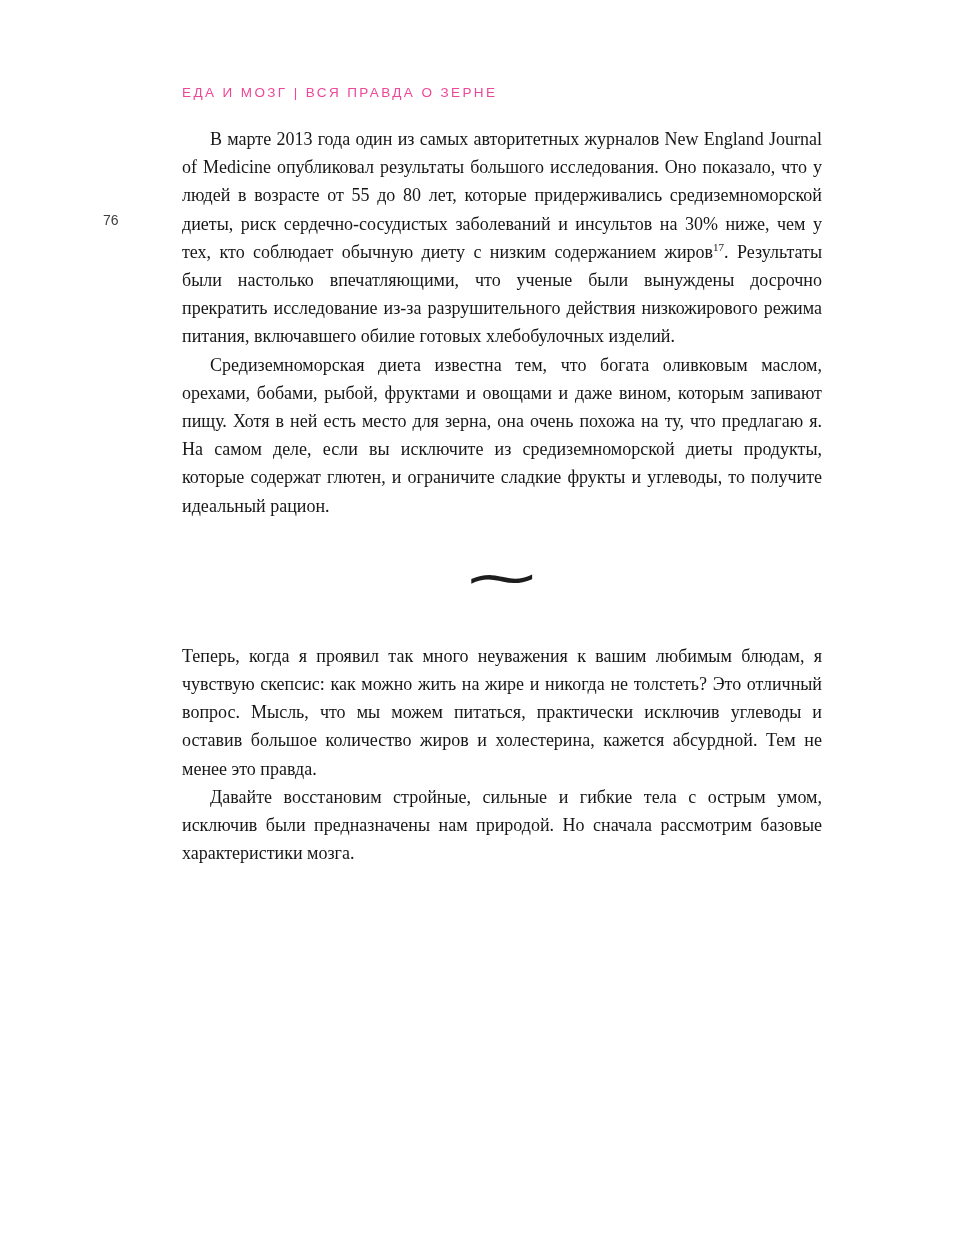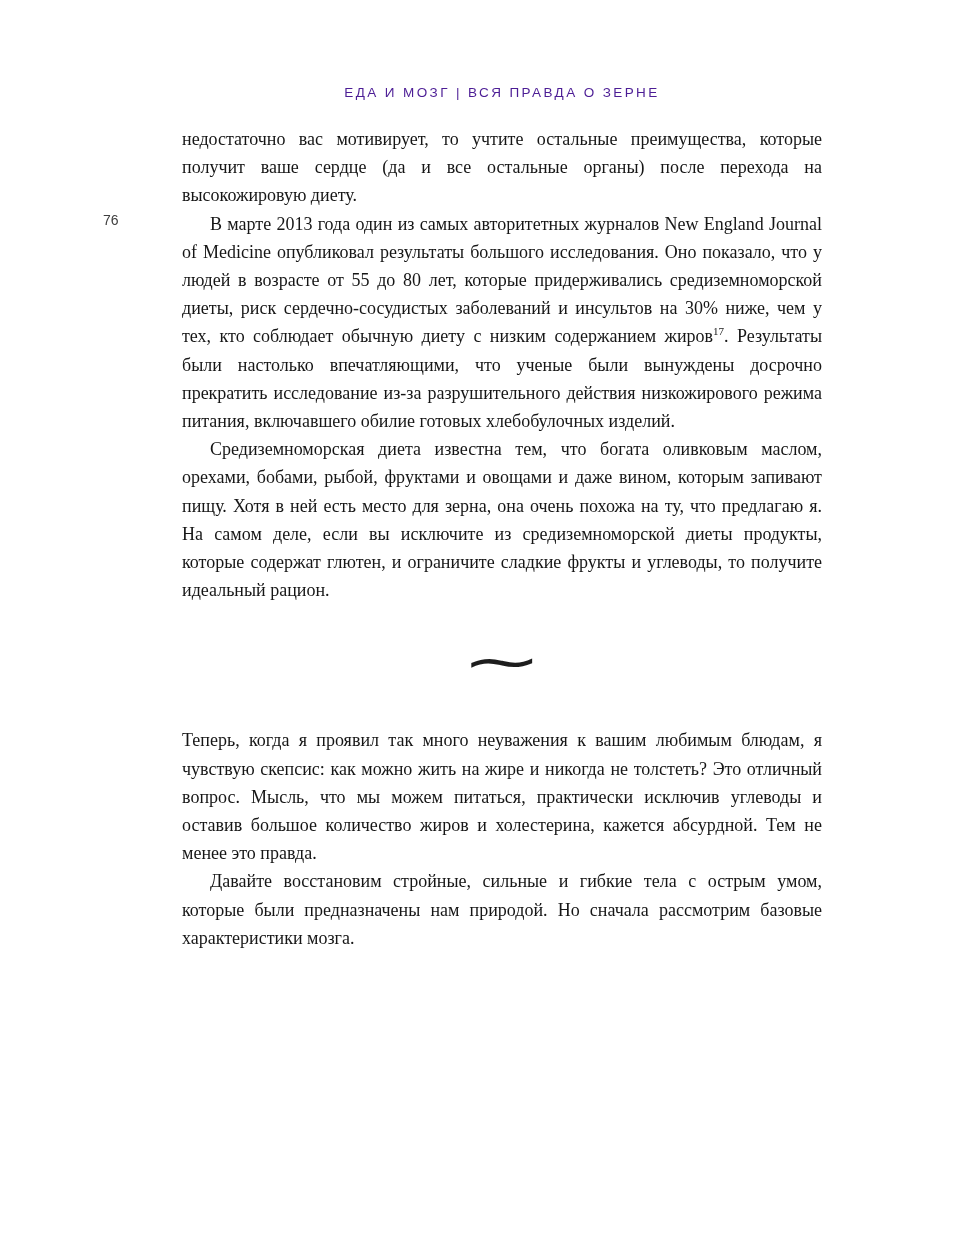--- a/index.html
+++ b/index.html
@@ -19,25 +19,24 @@
     width: 969px;
     height: 1240px;
     overflow: hidden;
     background: #ffffff;
   }
   .running-head {
     position: absolute;
     top: 85px;
     left: 182px;
     width: 640px;
-    text-align: center;
     font-family: "Liberation Sans", sans-serif;
     font-size: 13.5px;
     letter-spacing: 2.4px;
-    color: #4c1d95;
+    color: #ec4899;
     white-space: nowrap;
   }
   .margin-pagenum {
     position: absolute;
     top: 212px;
     left: 103px;
     font-family: "Liberation Sans", sans-serif;
     font-size: 14px;
     color: #3e3e3e;
   }
@@ -87,29 +86,28 @@
 <body>
 
 <div class="page">
 
   <div class="running-head">ЕДА И МОЗГ | ВСЯ ПРАВДА О ЗЕРНЕ</div>
 
   <div class="margin-pagenum">76</div>
 
   <div class="text-col">
 
-    <p class="para">недостаточно вас мотивирует, то учтите остальные преимущества, которые получит ваше сердце (да и все остальные органы) после перехода на высокожировую диету.</p>
 
     <p class="para indent"><span>В марте 2013 года один из самых авторитетных журналов New England Journal of Medicine опубликовал результаты большого исследования. Оно показало, что у людей в возрасте от 55 до 80 лет, которые придерживались средиземноморской диеты, риск сердечно-сосудистых заболеваний и инсультов на 30% ниже, чем у тех, кто соблюдает обычную диету с низким содержанием жиров</span><sup class="fnote">17</sup><span>. Результаты были настолько впечатляющими, что ученые были вынуждены досрочно прекратить исследование из-за разрушительного действия низкожирового режима питания, включавшего обилие готовых хлебобулочных изделий.</span></p>
 
     <p class="para indent">Средиземноморская диета известна тем, что богата оливковым маслом, орехами, бобами, рыбой, фруктами и овощами и даже вином, которым запивают пищу. Хотя в ней есть место для зерна, она очень похожа на ту, что предлагаю я. На самом деле, если вы исключите из средиземноморской диеты продукты, которые содержат глютен, и ограничите сладкие фрукты и углеводы, то получите идеальный рацион.</p>
 
     <div class="separator">
       <span class="tilde">∼</span>
     </div>
 
     <p class="para">Теперь, когда я проявил так много неуважения к вашим любимым блюдам, я чувствую скепсис: как можно жить на жире и никогда не толстеть? Это отличный вопрос. Мысль, что мы можем питаться, практически исключив углеводы и оставив большое количество жиров и холестерина, кажется абсурдной. Тем не менее это правда.</p>
 
-    <p class="para indent">Давайте восстановим стройные, сильные и гибкие тела с острым умом, которые были предназначены нам природой. Но сначала рассмотрим базовые характеристики мозга.</p>
+    <p class="para indent">Давайте восстановим стройные, сильные и гибкие тела с острым умом, исключив были предназначены нам природой. Но сначала рассмотрим базовые характеристики мозга.</p>
 
   </div>
 
 </div>
 
 </body></html>

